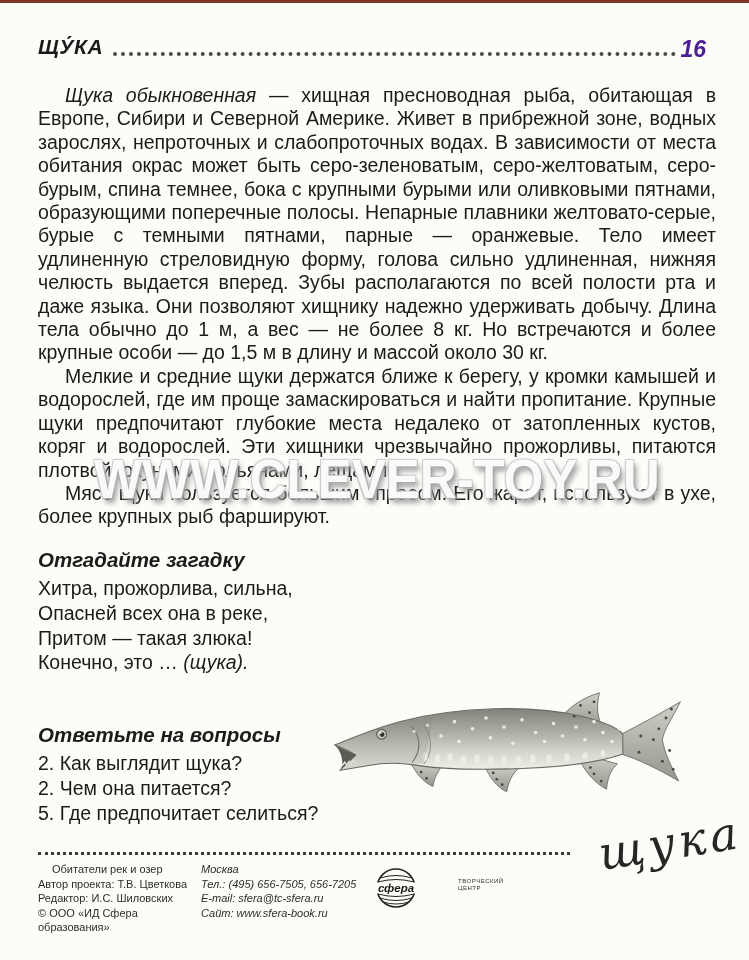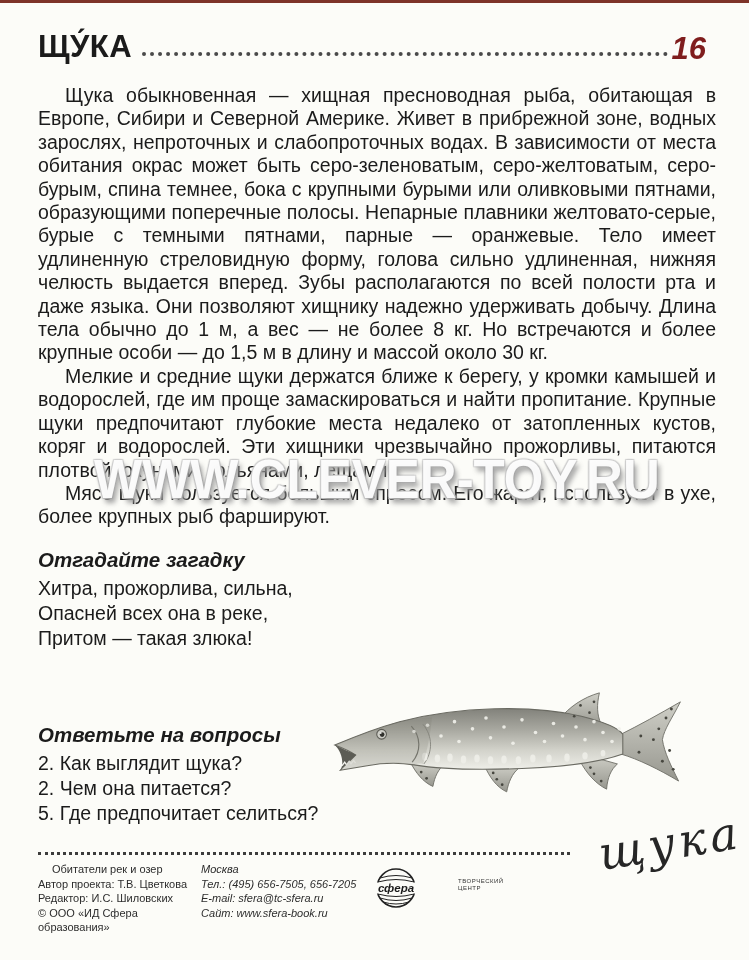--- a/index.html
+++ b/index.html
@@ -5,28 +5,28 @@
   html,body {margin:0; padding:0; background:#d9d9d9;}
   .page {
     position:relative; width:749px; height:960px; margin:0 auto;
     background:#fcfcf8; overflow:hidden;
     font-family:"Liberation Sans", sans-serif; color:#1b1b1b;
   }
   .top-strip {position:absolute; top:0; left:0; width:749px; height:3px; background:#7e3429;}
 
   
   .header {position:absolute; left:38px; top:30px; width:668px; display:flex; align-items:flex-end;}
-  .title {font-size:31px; font-weight:bold; letter-spacing:.5px; line-height:34px;}
+  .title {font-size:21px; font-weight:bold; font-style:italic; letter-spacing:.5px; line-height:34px;}
   .leader {flex:1; border-bottom:4px dotted #4a4a4a; margin:0 4px 8px 10px; height:0;}
-  .pagenum {font-size:31px; font-weight:bold; font-style:italic; color:#7f1d1d; line-height:30px;}
+  .pagenum {font-size:23px; font-weight:bold; font-style:italic; color:#4c1d95; line-height:30px;}
 
   
   .article {position:absolute; left:38px; top:84px; width:678px; font-size:19.5px; line-height:23.4px; text-align:justify; z-index:1;}
   .article p {margin:0; text-indent:27px;}
-  .lead-italic {}
+  .lead-italic {font-style:italic;}
 
   
   .watermark {
     position:absolute; left:94px; top:450px; z-index:5; white-space:nowrap;
     font-size:51px; font-weight:bold; letter-spacing:0px;
     color:rgba(255,255,255,.93);
     text-shadow:
       3px 4px 5px rgba(150,150,150,.85),
       -1px -1px 1px rgba(205,205,205,.95),
       1px -1px 1px rgba(205,205,205,.95),
@@ -87,20 +87,21 @@
   </div>
 
   <div class="watermark">WWW.CLEVER-TOY.RU</div>
 
   <div class="cols">
     <div class="col-riddle">
       <div class="col-head">Отгадайте загадку</div>
       <div class="vline">Хитра, прожорлива, сильна,</div>
       <div class="vline">Опасней всех она в реке,</div>
       <div class="vline">Притом — такая злюка!</div>
+      <div class="vline"><span>Конечно, это … </span><span class="ans-italic">(щука).</span></div>
     </div>
   </div>
 
   <div class="questions">
     <div class="col-head">Ответьте на вопросы</div>
     <div class="q-item">2. Как выглядит щука?</div>
     <div class="q-item">2. Чем она питается?</div>
     <div class="q-item">5. Где предпочитает селиться?</div>
   </div>
 

